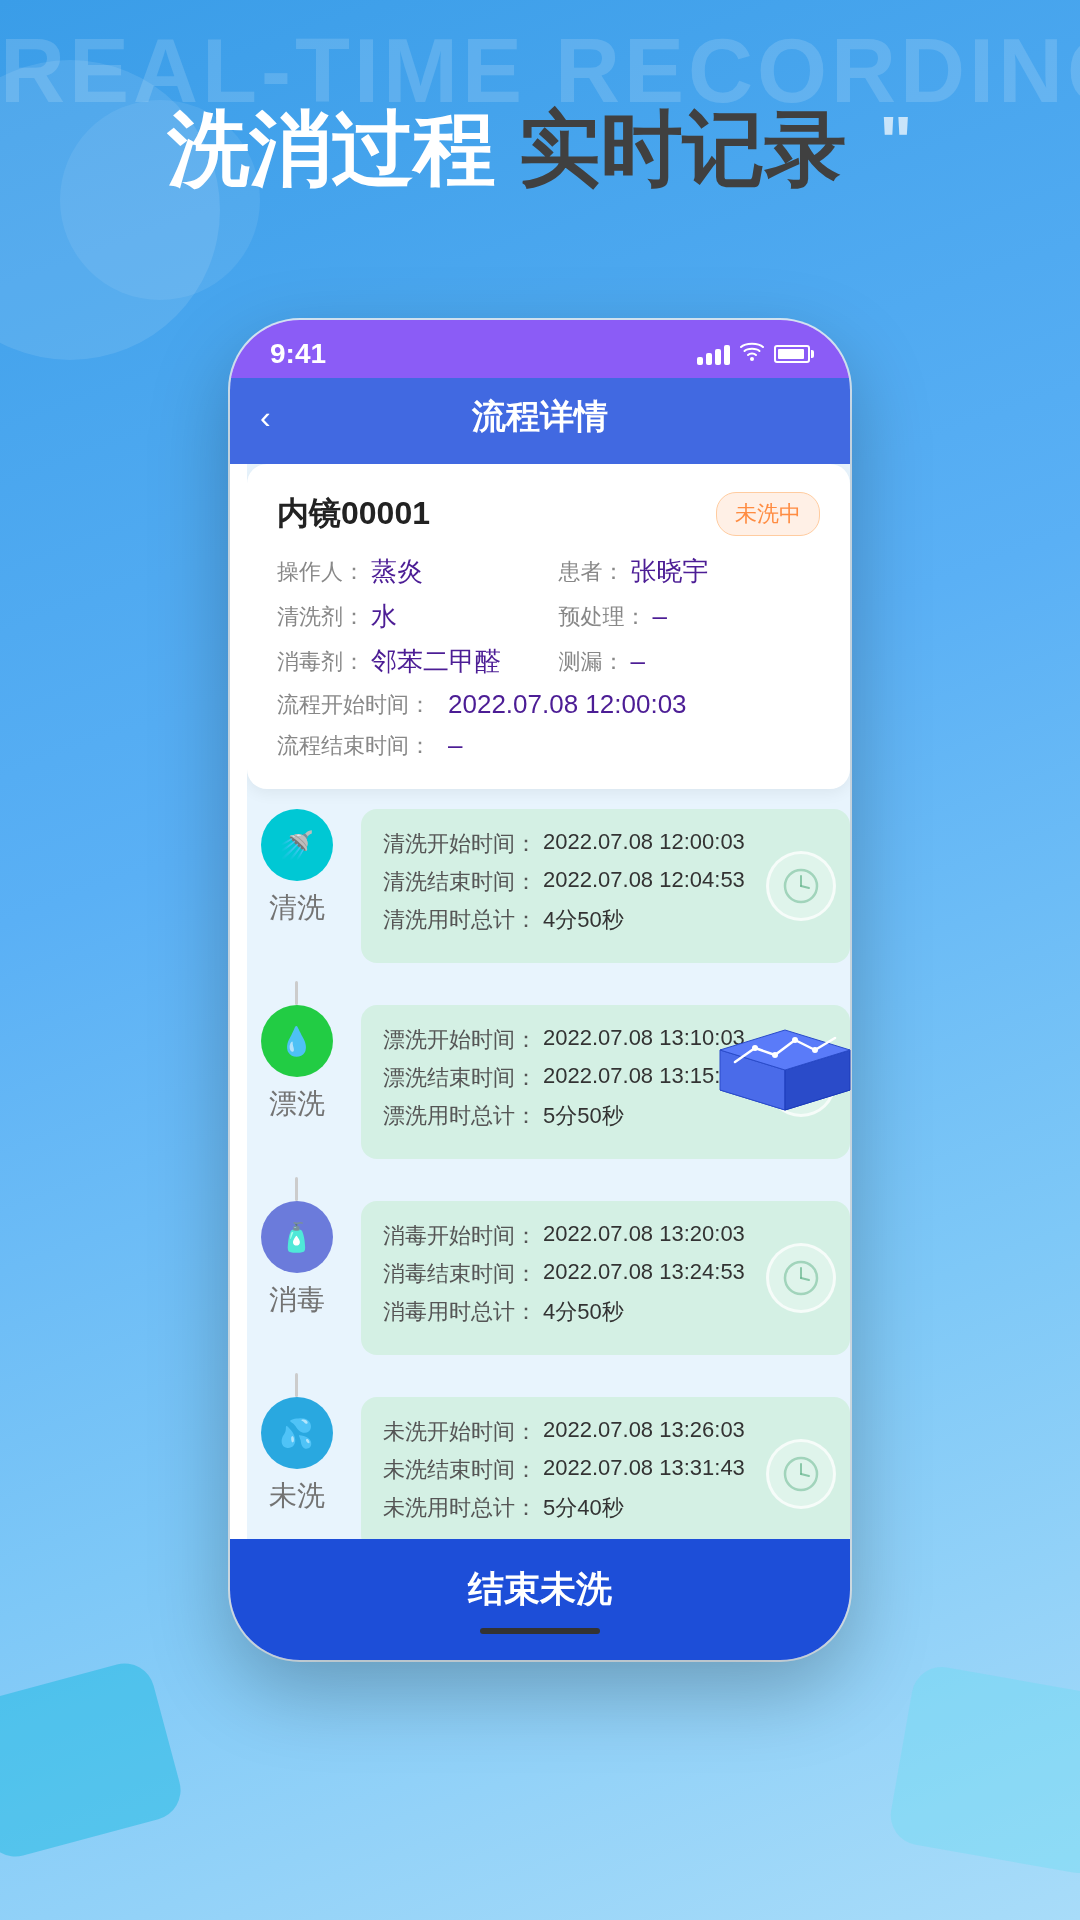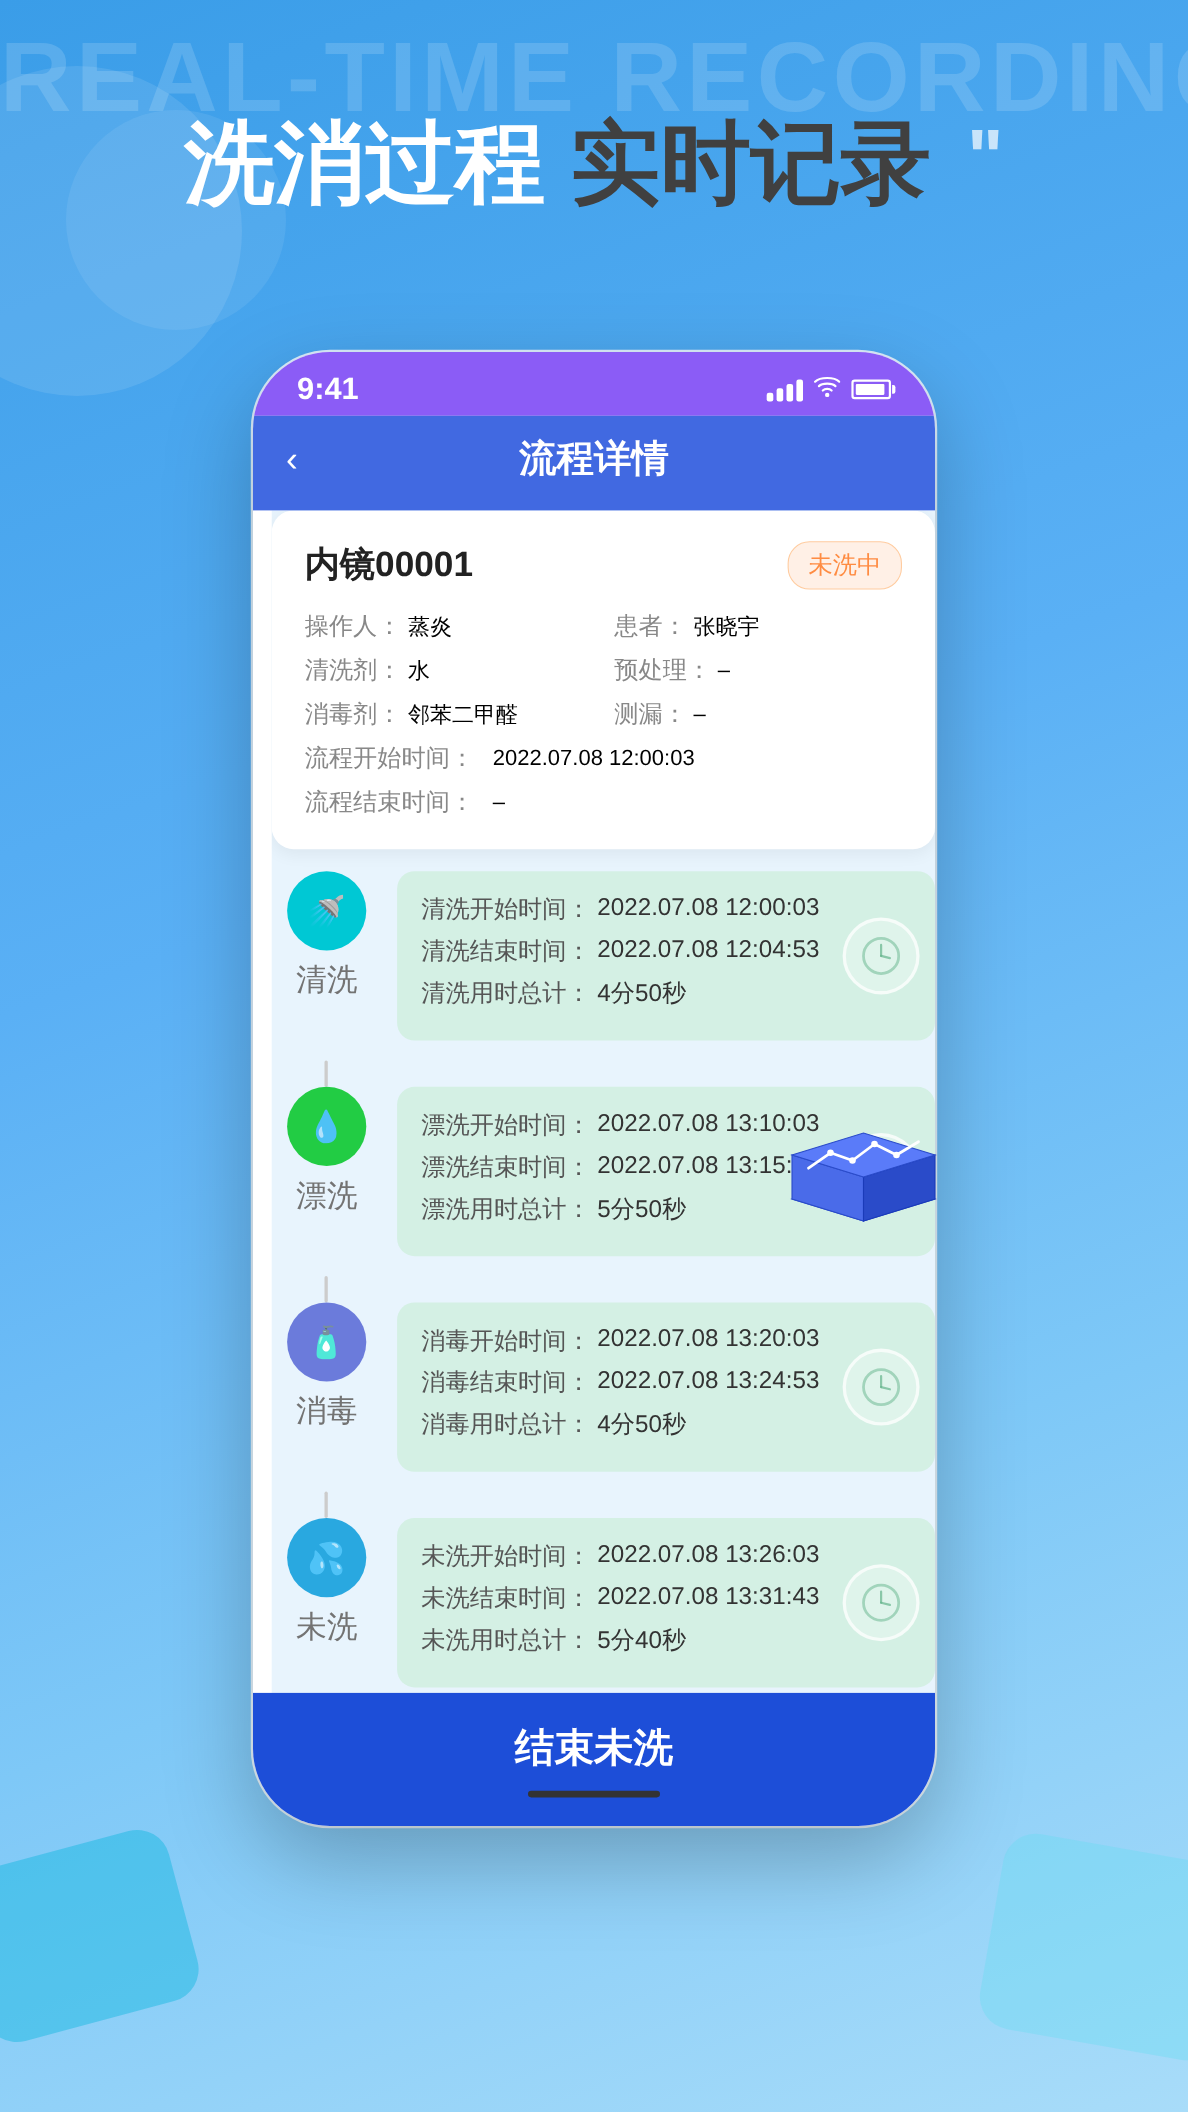--- a/index.html
+++ b/index.html
@@ -220,22 +220,22 @@
       display: flex;
       align-items: center;
       gap: 6px;
     }
     .info-label {
       font-size: 22px;
       color: #888;
       white-space: nowrap;
     }
     .info-value {
-      font-size: 20px;
-      color: #000000;
+      font-size: 26px;
+      color: #4c1d95;
     }
     .info-full-row {
       grid-column: 1 / -1;
       display: flex;
       align-items: center;
       gap: 17px;
     }
 
     
     .steps-container {

